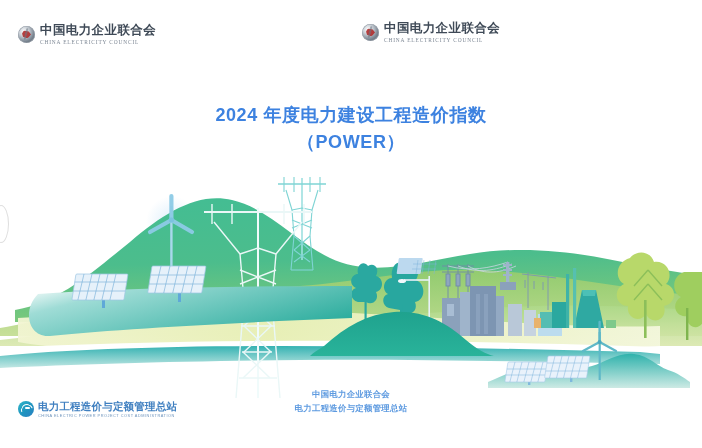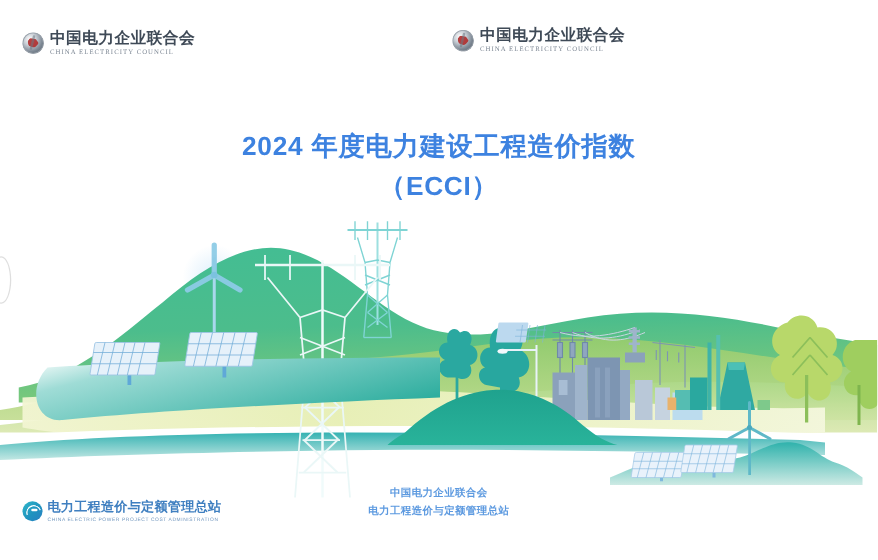--- a/index.html
+++ b/index.html
@@ -25,21 +25,21 @@
   .cec-mark::after{content:"";position:absolute;left:6.5px;top:2.5px;width:2px;height:12px;
     background:#6c7682;opacity:.55;transform:rotate(14deg);border-radius:1px;}
   .cec-txt{display:flex;flex-direction:column;line-height:1;}
   .cec-cn{font-size:12.5px;font-weight:bold;color:#3f4a57;letter-spacing:.4px;
     white-space:nowrap;}
   .cec-en{font-size:5.4px;color:#7d8794;letter-spacing:.85px;white-space:nowrap;
     margin-top:3px;font-family:"Liberation Serif","DejaVu Serif",serif;}
 
   
   .title-block{position:absolute;left:0;right:0;top:102px;text-align:center;}
-  .title-line{font-size:21px;font-weight:bold;color:#3d82e0;letter-spacing:.6px;
+  .title-line{font-size:18px;font-weight:bold;color:#3d82e0;letter-spacing:.6px;
     line-height:1.5;white-space:nowrap;}
 
   
   .illus{position:absolute;left:0;top:150px;width:702px;height:250px;}
   .illus svg{display:block;}
 
   
   .cost-logo{position:absolute;left:18px;top:401px;display:flex;align-items:center;gap:4px;}
   .cost-mark{width:16px;height:16px;border-radius:50%;flex:0 0 auto;position:relative;
     background:linear-gradient(135deg,#2fb7c9 0%,#1f93bf 55%,#2a7fc2 100%);}
@@ -76,21 +76,21 @@
   <div class="cec-logo center">
     <span class="cec-mark"></span>
     <span class="cec-txt">
       <span class="cec-cn">中国电力企业联合会</span>
       <span class="cec-en">CHINA ELECTRICITY COUNCIL</span>
     </span>
   </div>
 
   <div class="title-block">
     <div class="title-line">2024 年度电力建设工程造价指数</div>
-    <div class="title-line">（ECCI）</div>
+    <div class="title-line">（POWER）</div>
   </div>
 
   <div class="illus">
     <svg width="702" height="250" viewBox="0 0 702 250" xmlns="http://www.w3.org/2000/svg">
       <defs>
         <linearGradient id="gHillA" x1="0" y1="0" x2="0.15" y2="1">
           <stop offset="0%" stop-color="#43bd93"></stop>
           <stop offset="55%" stop-color="#4cbd8c"></stop>
           <stop offset="100%" stop-color="#7cc97a"></stop>
         </linearGradient>

